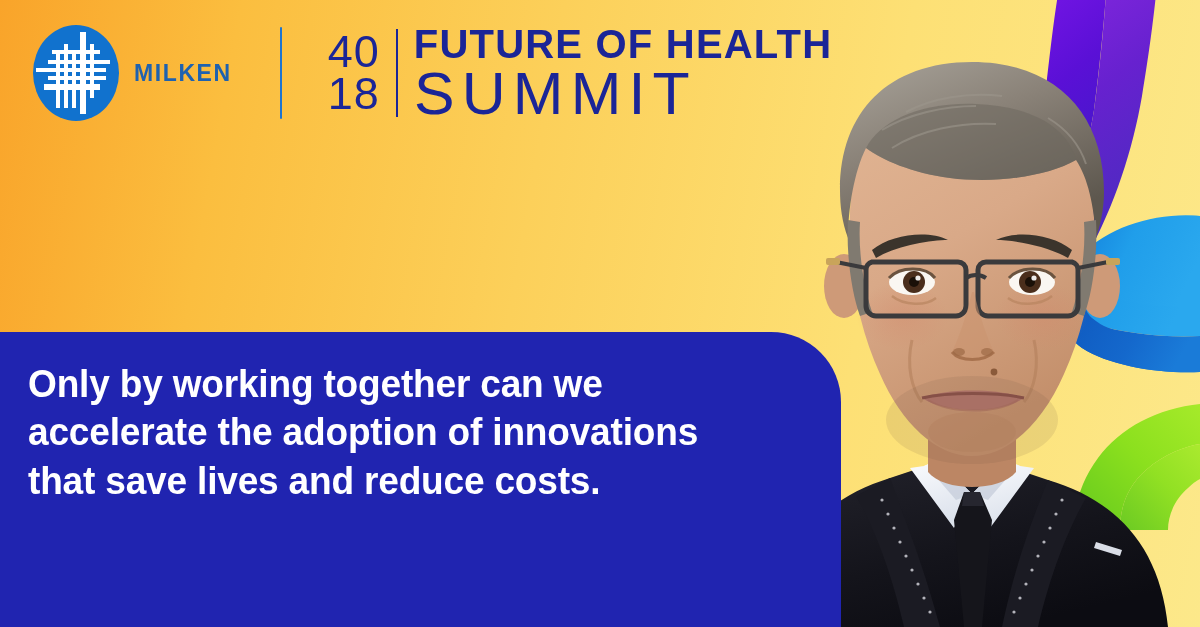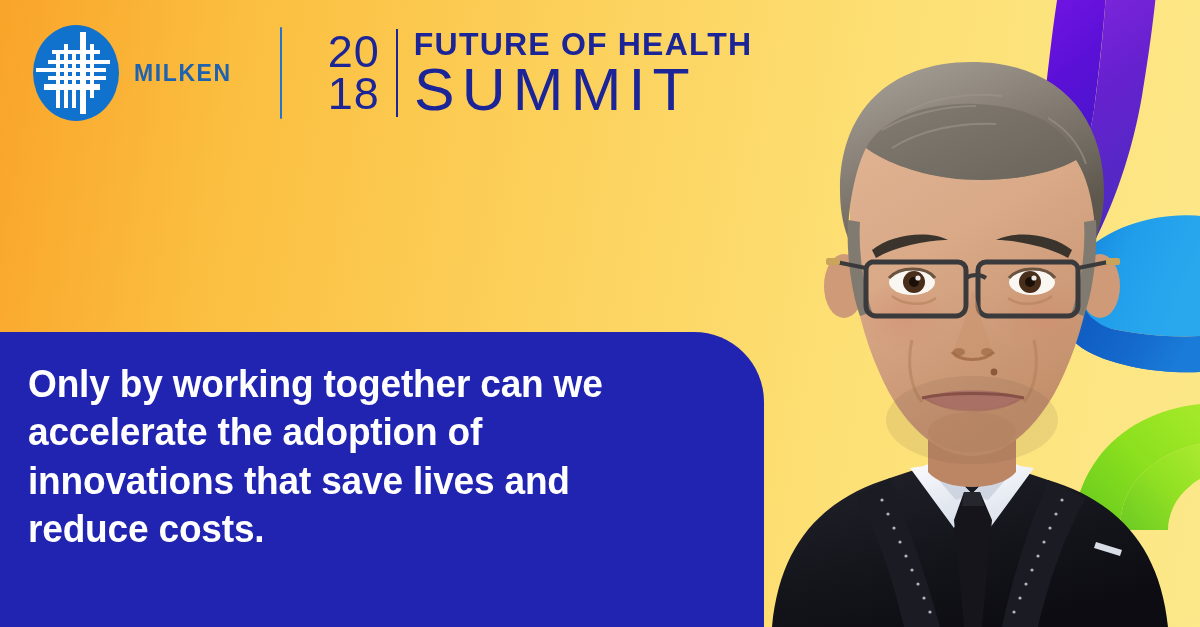--- a/index.html
+++ b/index.html
@@ -40,42 +40,42 @@
   .event{display:flex;align-items:center;gap:0;}
   .year{
     display:flex;flex-direction:column;align-items:center;
     color:#1B2597;font-weight:300;font-size:45px;
     line-height:0.94;letter-spacing:1px;
     font-family:"Liberation Sans","DejaVu Sans",sans-serif;
   }
   .event-rule{width:2px;height:88px;background:#1B2597;margin:0 16px;}
   .event-title{display:flex;flex-direction:column;justify-content:center;}
   .foh{
-    color:#1B2597;font-weight:800;font-size:32px;
+    color:#1B2597;font-weight:800;font-size:40px;
     letter-spacing:1.2px;line-height:1;margin-bottom:2px;
     white-space:nowrap;
   }
   .summit{
     color:#1B2597;font-weight:200;font-size:59px;
     letter-spacing:7px;line-height:0.95;white-space:nowrap;
     transform:scaleX(1.03);transform-origin:left center;
   }
 
   
   #portrait{
     position:absolute;right:0;bottom:0;
     width:560px;height:627px;
     z-index:4;pointer-events:none;
   }
   #portrait svg{display:block;width:560px;height:627px;}
 
   
   #quote-panel{
     position:absolute;left:0;bottom:0;
-    width:764px;height:295px;
+    width:841px;height:295px;
     background:#2024B0;
     border-top-right-radius:70px;
     z-index:5;
   }
   #quote-text{
     position:absolute;left:28px;top:28px;right:90px;
     color:#FFFFFF;
     font-size:39px;font-weight:700;
     line-height:1.24;letter-spacing:-0.2px;
     transform:scaleX(0.95);transform-origin:left top;
@@ -181,21 +181,21 @@
       </svg>
       <div class="mi-words">
         <span>MILKEN</span>
       </div>
     </div>
 
     <div class="lockup-rule"></div>
 
     <div class="event">
       <div class="year">
-        <span>20</span>
+        <span>40</span>
         <span>18</span>
       </div>
       <div class="event-rule"></div>
       <div class="event-title">
         <div class="foh">FUTURE OF HEALTH</div>
         <div class="summit">SUMMIT</div>
       </div>
     </div>
   </div>
 

